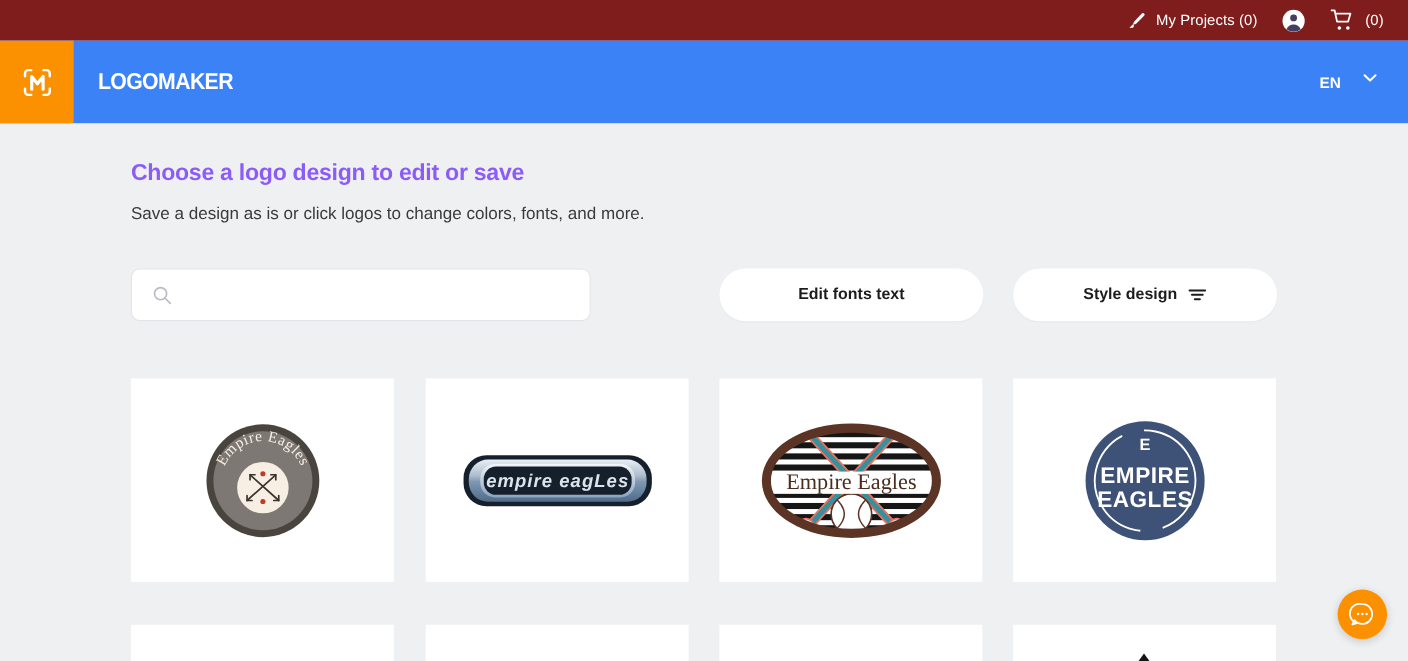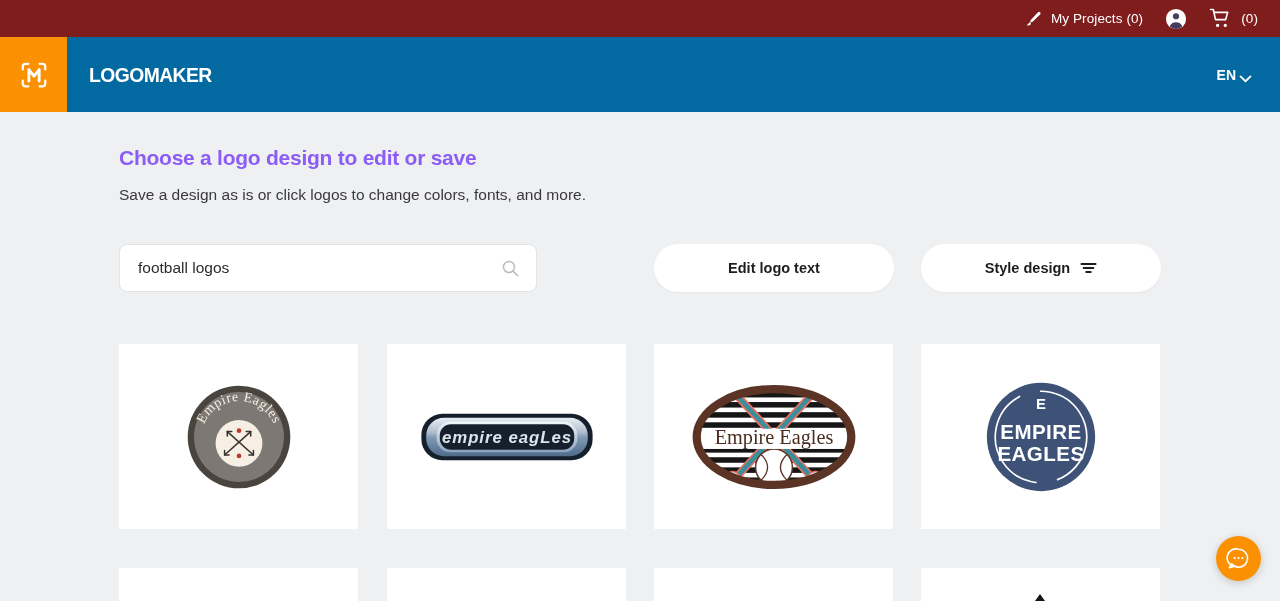--- a/index.html
+++ b/index.html
@@ -28,21 +28,21 @@
   }
   .topbar-group .label { white-space: nowrap; letter-spacing: .1px; }
   .brush-icon { width: 18px; height: 18px; display: block; }
   .account-icon { width: 22px; height: 22px; display: block; }
   .cart-icon { width: 23px; height: 23px; display: block; }
 
   
   .header {
     position: absolute; top: 37px; left: 0;
     width: 1280px; height: 75px;
-    background: #0369a1;
+    background: #3b82f6;
     display: flex; align-items: center;
   }
   .brand-mark {
     width: 67px; height: 75px;
     background: #fb9000;
     display: flex; align-items: center; justify-content: center;
     flex: none;
     cursor: pointer;
   }
   .brand-mark svg { width: 30px; height: 30px; display: block; }
@@ -52,21 +52,21 @@
     font-size: 21px;
     font-weight: 700;
     letter-spacing: -0.6px;
     font-stretch: condensed;
     transform: scaleX(0.92);
     transform-origin: left center;
     cursor: pointer;
   }
   .lang {
     margin-left: auto; margin-right: 28px;
-    display: flex; align-items: flex-end; gap: 3px;
+    display: flex; align-items: flex-start; gap: 20px;
     color: #ffffff; font-size: 14px; font-weight: 700;
     cursor: pointer;
   }
   .chev { width: 13px; height: 8px; display: block; }
 
   
   .content { position: absolute; top: 112px; left: 0; width: 1280px; }
   .page-title {
     position: absolute; left: 119px; top: 34px;
     font-size: 21px; font-weight: 700; color: #8b5cf6;
@@ -199,31 +199,30 @@
     </span>
   </div>
 </div>
 
 <div class="content">
 
   <div class="page-title">Choose a logo design to edit or save</div>
   <div class="page-sub">Save a design as is or click logos to change colors, fonts, and more.</div>
 
   <div class="search-box">
-    <input class="search-input" type="text" value="football logos" placeholder="Search logos" style="">
     <span>
       <svg class="search-icon" viewBox="0 0 20 20" fill="none" stroke="#b9bcc4" stroke-width="1.6" stroke-linecap="round">
         <circle cx="8.4" cy="8.4" r="5.8"></circle>
         <path d="M12.8 12.8 17.6 17.6"></path>
       </svg>
     </span>
   </div>
 
   <button class="pill-btn" id="btn-edit-text">
-    <span>Edit logo text</span>
+    <span>Edit fonts text</span>
   </button>
 
   <button class="pill-btn" id="btn-style-filter">
     <span>Style design</span>
     <span>
       <svg class="filter-icon" viewBox="0 0 17 14" stroke="#1d1d1f" stroke-width="1.8" stroke-linecap="round">
         <path d="M1.4 3h14.2M3.6 7h9.8M6.2 11h4.6"></path>
       </svg>
     </span>
   </button>

